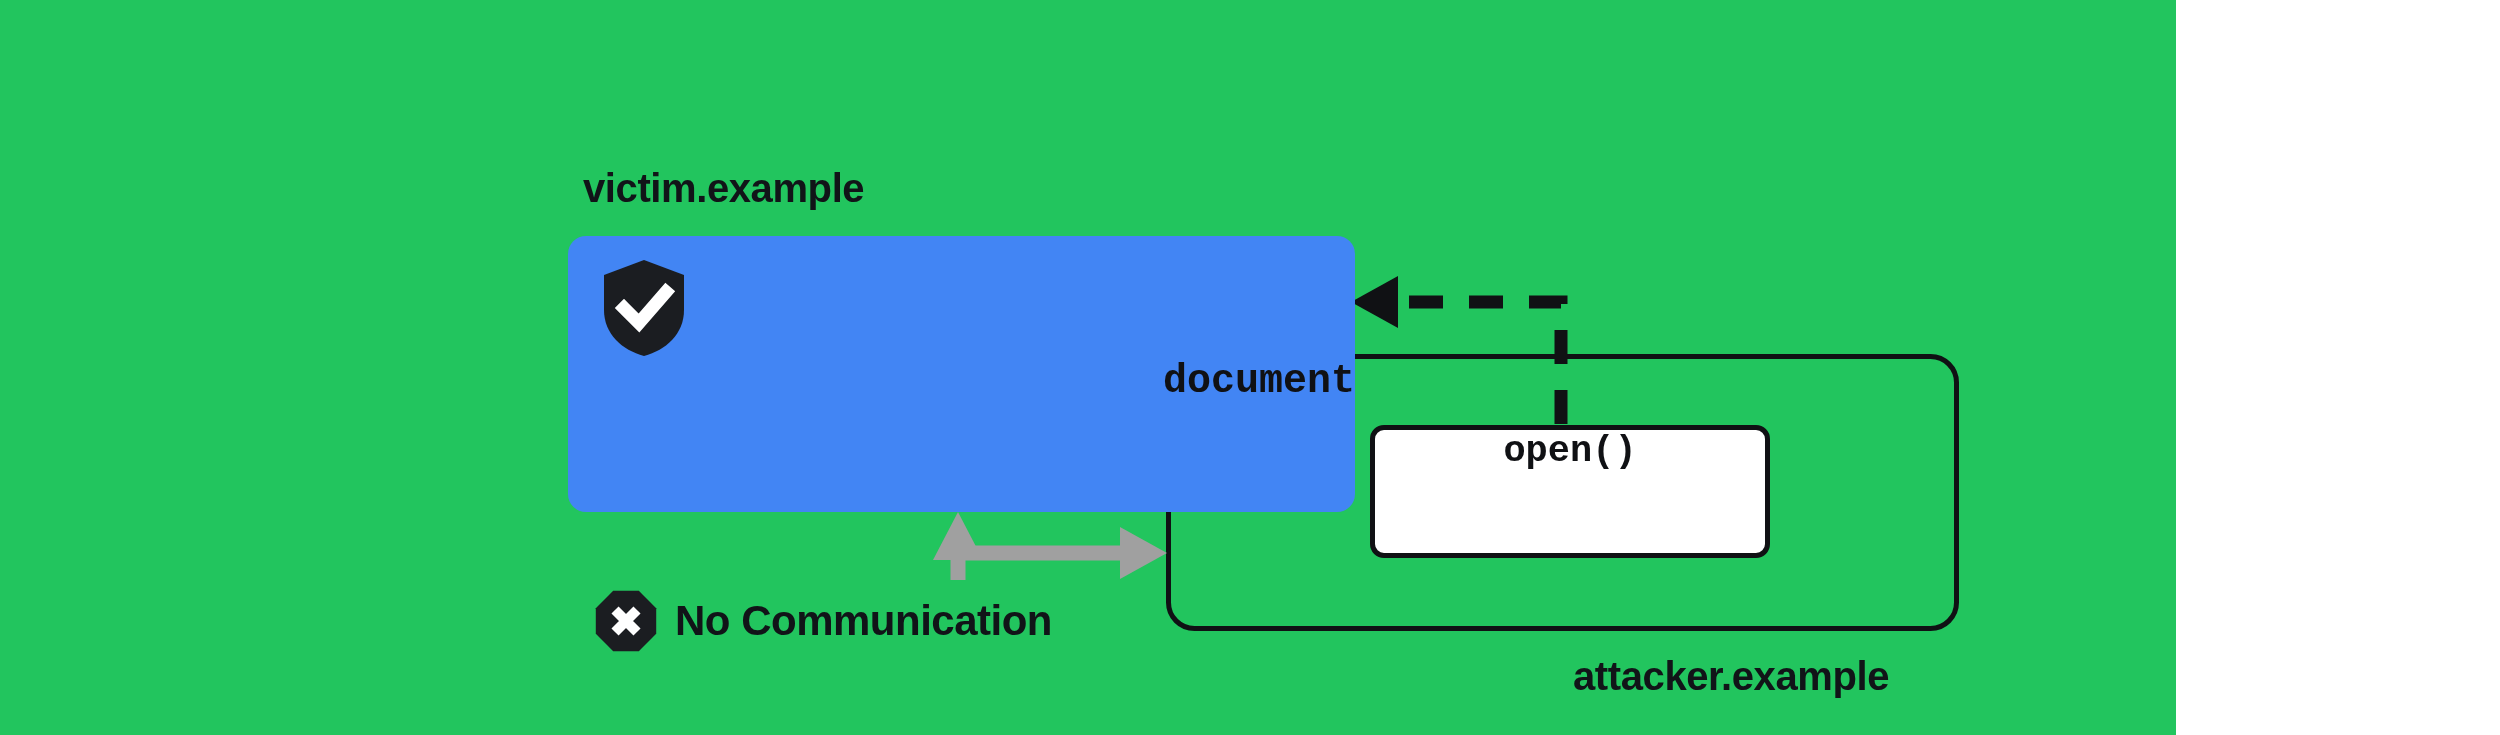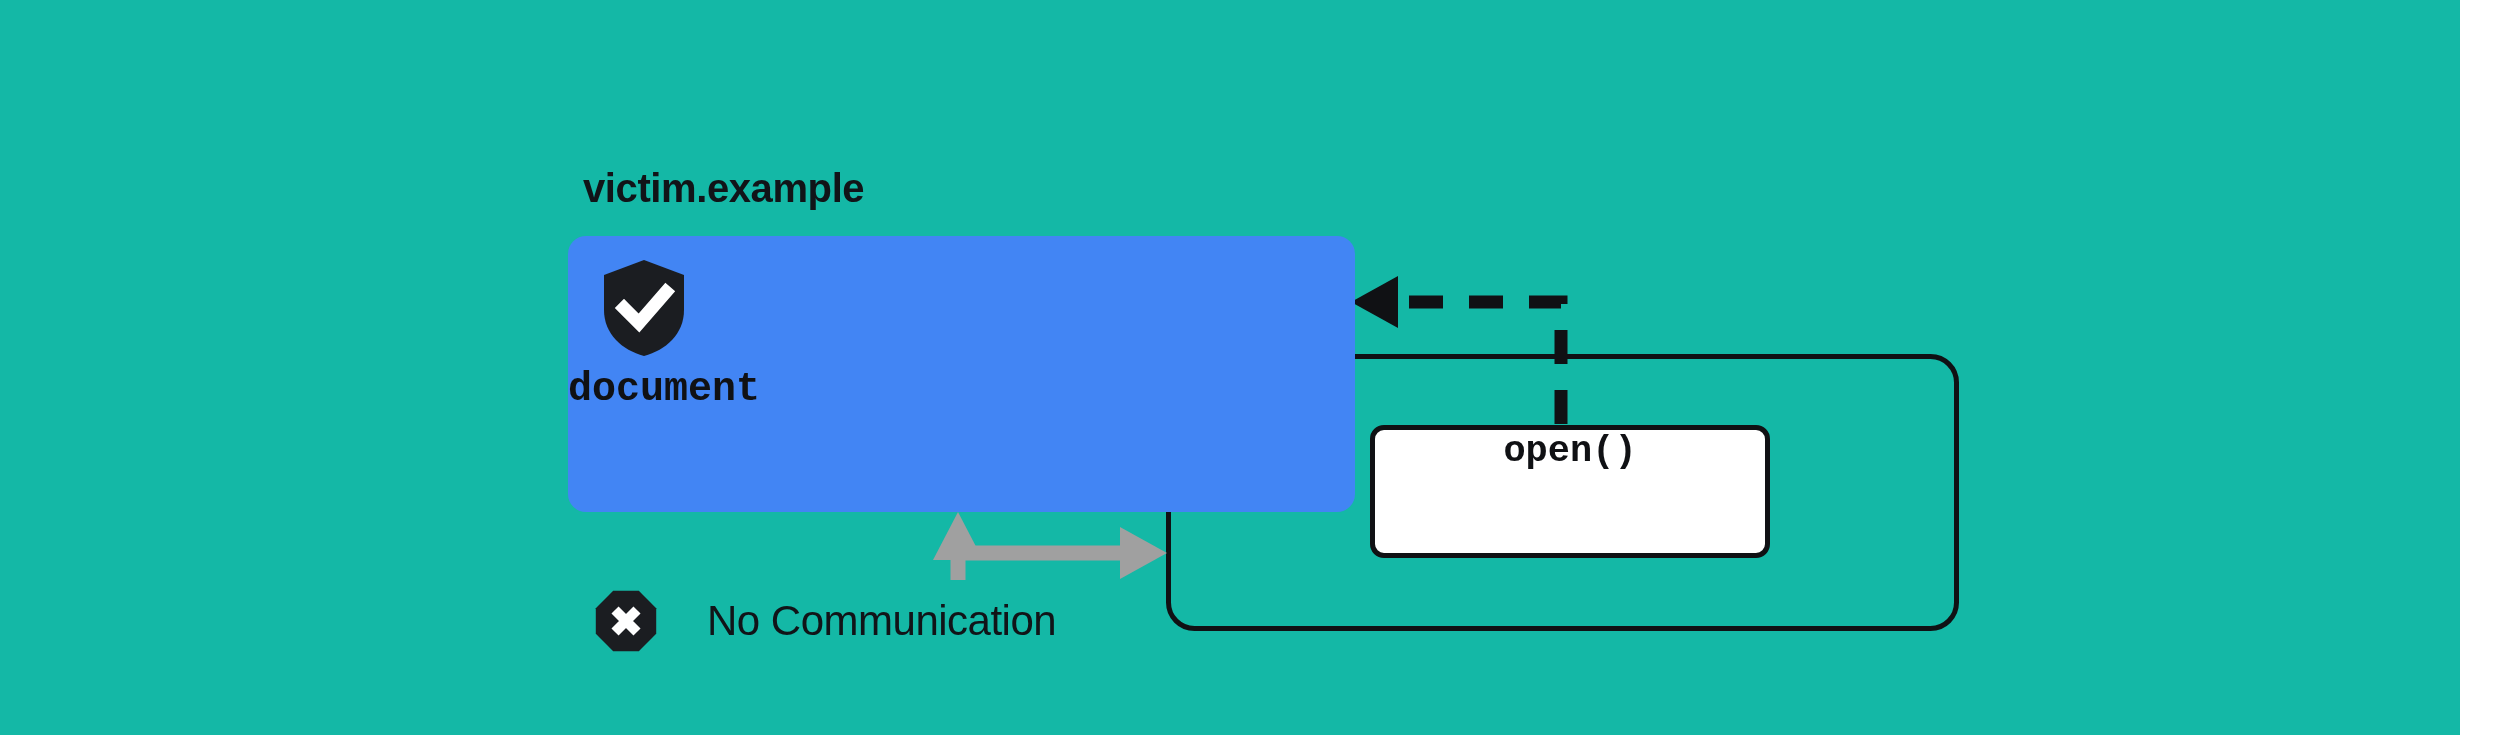--- a/index.html
+++ b/index.html
@@ -8,23 +8,23 @@
     background: #ffffff;
   }
   body {
     width: 2500px;
     height: 735px;
     font-family: "Liberation Sans", sans-serif;
     overflow: hidden;
   }
   #diagram-root {
     position: relative;
-    width: 2460px;
+    width: 2176px;
     height: 735px;
-    background: #14b8a6;
+    background: #22c55e;
   }
   #vector-layer {
     position: absolute;
     left: 0;
     top: 0;
     width: 2500px;
     height: 735px;
   }
 
   
@@ -48,26 +48,26 @@
     top: 236px;
     width: 787px;
     height: 276px;
     background: #4285f4;
     border-radius: 18px;
     box-sizing: border-box;
   }
   #victim-doc-text {
     position: absolute;
     left: 0;
-    top: 16px;
+    top: 8px;
     width: 787px;
     height: 276px;
     display: flex;
     flex-direction: column;
-    align-items: flex-start;
+    align-items: flex-end;
     justify-content: center;
     box-sizing: border-box;
   }
   .mono-line {
     font-family: "Liberation Mono", "DejaVu Sans Mono", monospace;
     font-weight: bold;
     font-size: 40px;
     line-height: 1.22;
     color: #101114;
     white-space: pre;
@@ -111,27 +111,26 @@
     position: absolute;
     left: 595px;
     top: 590px;
     display: flex;
     align-items: center;
     gap: 18px;
   }
   #no-comm-icon { width: 62px; height: 62px; display: block; }
   #no-communication-label {
     font-family: "Liberation Sans", sans-serif;
-    font-weight: normal;
+    font-weight: bold;
     font-size: 42px;
     line-height: 1;
     color: #111418;
     white-space: nowrap;
     letter-spacing: -0.5px;
-    margin-left: 32px;
   }
 </style>
 </head>
 <body>
 
 <div id="diagram-root">
 
   <svg id="vector-layer" viewBox="0 0 2500 735">
 
     <rect x="1168.5" y="356.5" width="788" height="272" rx="26" ry="26" fill="none" stroke="#101114" stroke-width="5"></rect>
@@ -158,20 +157,21 @@
 
   <svg id="shield-icon" viewBox="0 0 88 100">
     <path d="M44 2 L84 17 L84 52 C84 76 66 92 44 98 C22 92 4 76 4 52 L4 17 Z" fill="#1b1d21"></path>
     <path d="M24 50 L39 65 L66 34" fill="none" stroke="#ffffff" stroke-width="13" stroke-linecap="square" stroke-linejoin="miter"></path>
   </svg>
 
   <div id="open-call-box">
     <span id="open-call-label">open()</span>
   </div>
 
+  <div id="attacker-label" class="origin-label">attacker.example</div>
 
   <div id="no-communication-note">
     <svg id="no-comm-icon" viewBox="0 0 62 62">
       <polygon points="18.2,0.8 43.8,0.8 61.2,18.2 61.2,43.8 43.8,61.2 18.2,61.2 0.8,43.8 0.8,18.2" fill="#1b1d21"></polygon>
       <path d="M20 20 L42 42 M42 20 L20 42" stroke="#ffffff" stroke-width="10" stroke-linecap="butt"></path>
     </svg>
     <span id="no-communication-label">No Communication</span>
   </div>
 
 </div>

